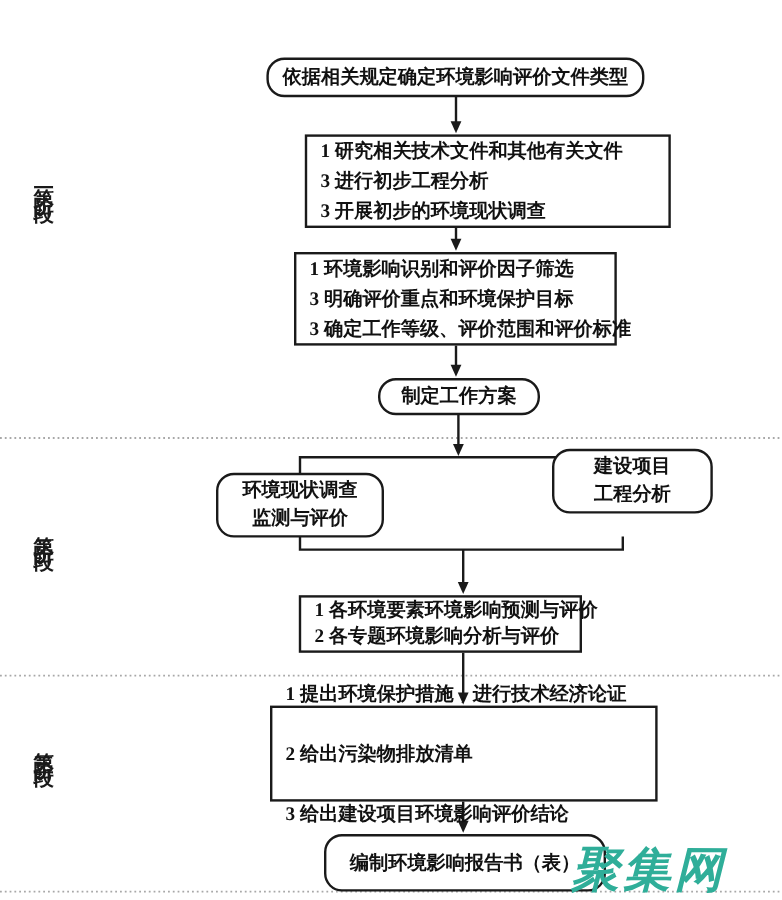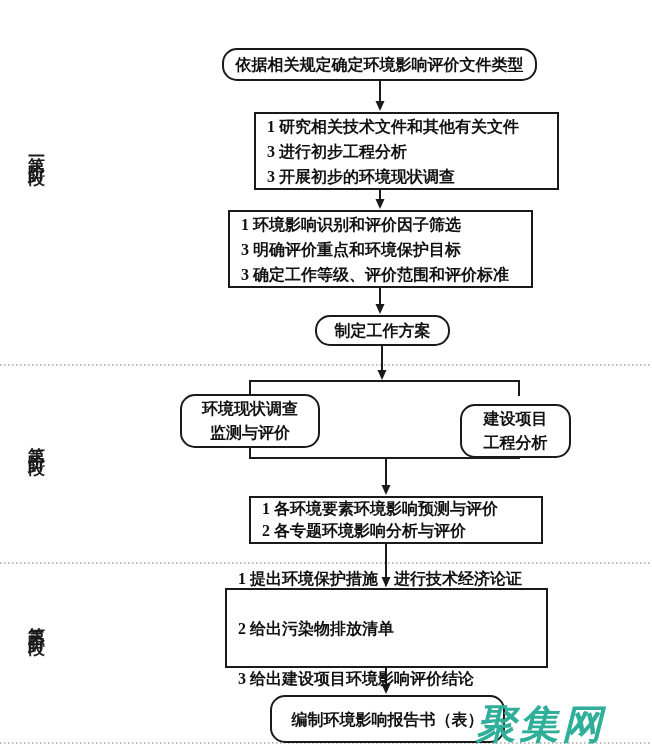--- a/index.html
+++ b/index.html
@@ -33,25 +33,25 @@
     justify-content: center;
     line-height: 25px;
     z-index: 2;
   }
   .box.centered { align-items: center; text-align: right; border-radius: 15px; }
   .box.listed   { align-items: flex-start; text-align: left; padding-left: 11px; padding-right: 4px; }
   .box-line { white-space: nowrap; }
 
   #box-determine-type   { left: 222px; top: 48px;  width: 315px; height: 33px; }
   #box-preliminary-work { left: 228px; top: 112px; width: 305px; height: 78px; margin-left: 26px; }
-  #box-factor-screening { left: 228px; top: 210px; width: 305px; height: 78px; }
+  #box-factor-screening { left: 245px; top: 210px; width: 269px; height: 78px; }
   #box-work-plan        { left: 315px; top: 315px; width: 135px; height: 31px; }
   #box-env-status       { left: 180px; top: 394px; width: 140px; height: 54px; line-height: 24px; }
-  #box-project-analysis { left: 460px; top: 404px; width: 111px; height: 54px; line-height: 24px; }
-  #box-impact-prediction{ left: 249px; top: 496px; width: 294px; height: 48px; line-height: 22px; }
+  #box-project-analysis { left: 460px; top: 374px; width: 134px; height: 54px; line-height: 24px; }
+  #box-impact-prediction{ left: 249px; top: 496px; width: 236px; height: 48px; line-height: 22px; }
   #box-measures         { left: 225px; top: 588px; width: 323px; height: 80px; gap: 25px; }
   #box-report           { left: 270px; top: 695px; width: 235px; height: 48px; }
 
   .stage-label {
     position: absolute;
     writing-mode: vertical-rl;
     text-orientation: mixed;
     font-size: 17px;
     font-weight: 600;
     color: #1a1a1a;

